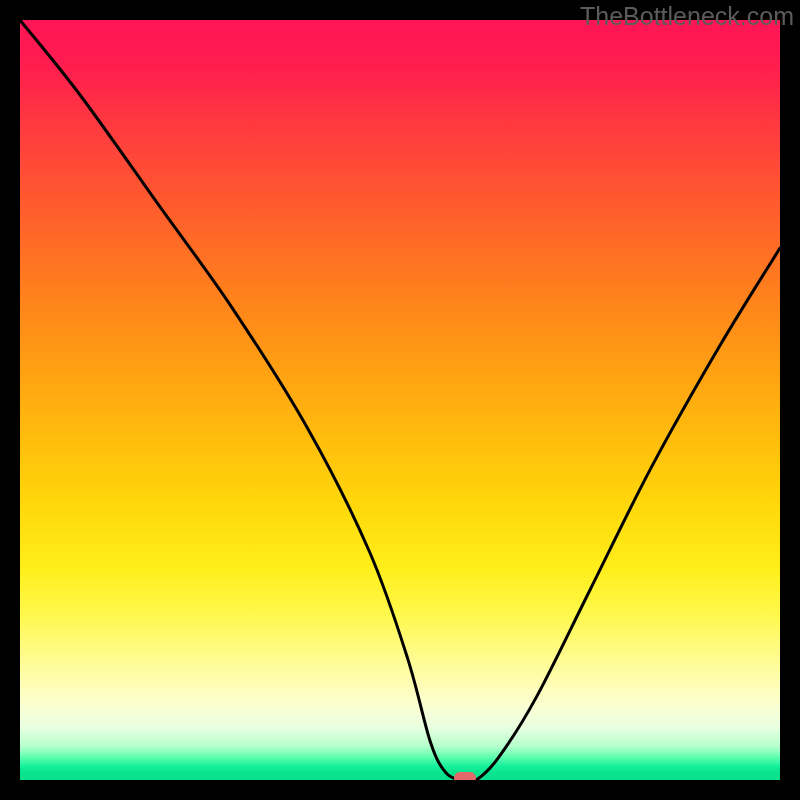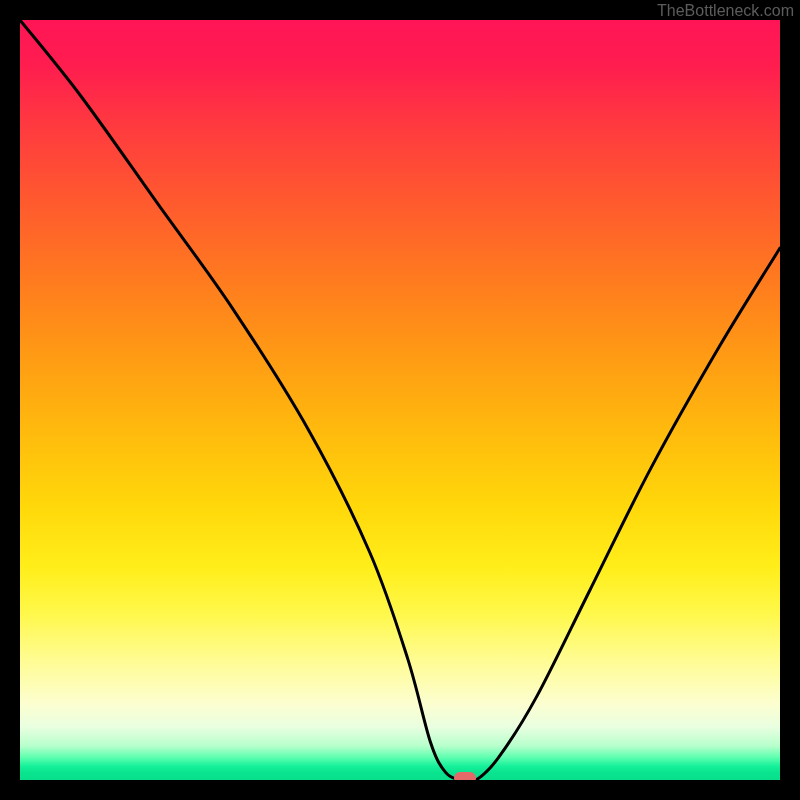--- a/index.html
+++ b/index.html
@@ -14,21 +14,21 @@
     position: relative;
     width: 800px;
     height: 800px;
     background: #000;
   }
   .watermark {
     position: absolute;
     top: 2px;
     right: 6px;
     color: #5c5c5c;
-    font-size: 16px;
+    font-size: 25px;
     font-weight: 500;
     z-index: 30;
     user-select: none;
   }
   .plot {
     position: absolute;
     left: 20px;
     top: 20px;
     width: 760px;
     height: 760px;

